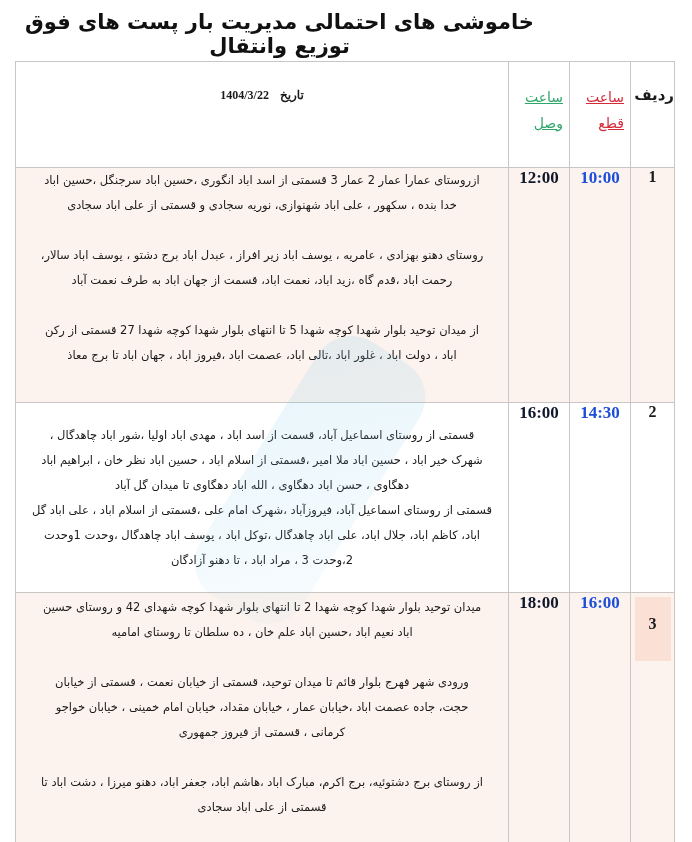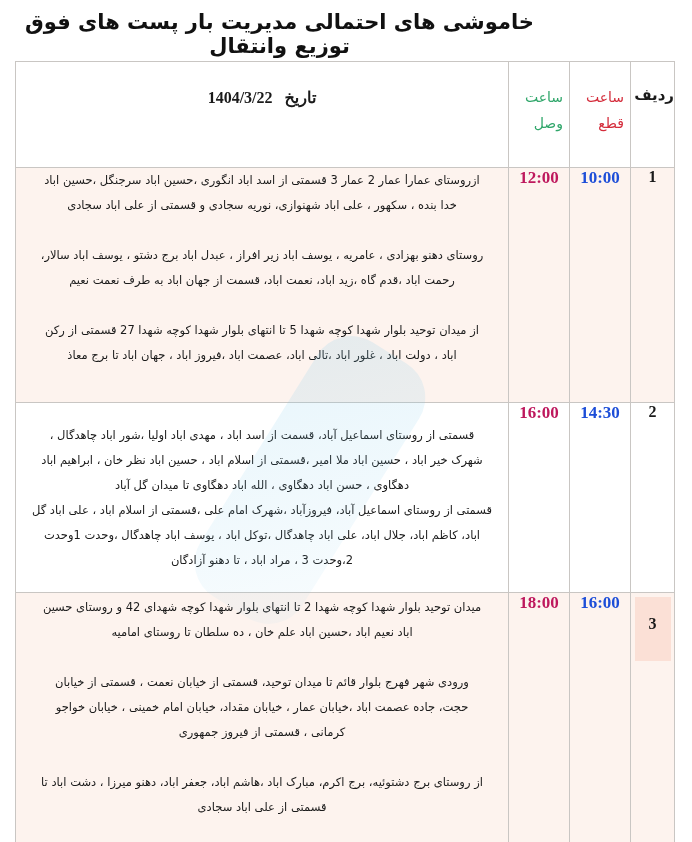--- a/index.html
+++ b/index.html
@@ -22,33 +22,33 @@
     border-collapse: collapse; direction: rtl; table-layout: fixed;
   }
   table.sched td {
     border: 1px solid #c9c6c3; vertical-align: top; padding: 0;
   }
   .c-idx { width: 44px; }
   .c-cut { width: 61px; }
   .c-con { width: 61px; }
   .hdr td { height: 79px; background: #ffffff; }
   .hdr .h-idx { font-size: 15px; font-weight: bold; text-align: center; padding-top: 24px; padding-left: 30px; }
-  .hdr .h-cut, .hdr .h-con { font-size: 14px; text-align: right; padding: 22px 6px 0 8px; line-height: 26px; }
+  .hdr .h-cut, .hdr .h-con { font-size: 14px; text-align: right; padding: 22px 6px 0 8px; line-height: 26px; text-decoration: underline; }
   .hdr .h-cut { color: #d42b3a; }
   .hdr .h-con { color: #2fa66a; }
-  .hdr .h-date { text-align: center; padding-top: 26px; font-size: 16px; font-weight: bold; font-family: "Liberation Serif", serif; }
+  .hdr .h-date { text-align: center; padding-top: 26px; font-size: 12px; font-weight: bold; font-family: "Liberation Serif", serif; }
   .hdr .h-date span { margin: 0 4px; }
   .row-a td { background: #fdf3ee; margin-left: 32px; }
   .row-b td { background: #ffffff; }
   .num { text-align: center; font-weight: bold; font-size: 16px; font-family: "Liberation Serif", serif; padding-top: 22px; }
   .num-box { display: inline-block; width: 36px; height: 52px; padding-top: 0; }
   .num-box.hl { background: #fbe0d6; }
   .t-cut, .t-con { text-align: center; font-weight: bold; font-size: 17px; font-family: "Liberation Serif", serif; padding-top: 22px; }
   .t-cut { color: #1d4ed8; }
-  .t-con { color: #be185d; }
+  .t-con { color: #0f172a; }
   .areas { text-align: center; font-size: 11.5px; line-height: 25px; padding: 4px 8px 0 8px; }
   .para { margin: 0; }
   .gap { height: 25px; }
 </style>
 </head>
 <body>
 
 <div class="title">خاموشی های احتمالی مدیریت بار پست های فوق توزیع وانتقال</div>
 <div class="watermark"></div>
 
@@ -80,21 +80,21 @@
 
   <tr class="row-a" style="height:235px">
     <td class="num">1</td>
     <td class="t-cut">10:00</td>
     <td class="t-con">12:00</td>
     <td class="areas">
       <p class="para">ازروستای عمارl عمار 2 عمار 3 قسمتی از اسد اباد انگوری ،حسین اباد سرجنگل ،حسین اباد</p>
       <p class="para">خدا بنده ، سکهور ، علی اباد شهنوازی، نوریه سجادی و قسمتی از علی اباد سجادی</p>
       <div class="gap"></div>
       <p class="para">روستای دهنو بهزادی ، عامریه ، یوسف اباد زیر افراز ، عبدل اباد برج دشتو ، یوسف اباد سالار،</p>
-      <p class="para">رحمت اباد ،قدم گاه ،زید اباد، نعمت اباد، قسمت از جهان اباد به طرف نعمت نعیم</p>
+      <p class="para">رحمت اباد ،قدم گاه ،زید اباد، نعمت اباد، قسمت از جهان اباد به طرف نعمت آباد</p>
       <div class="gap"></div>
       <p class="para">از میدان توحید بلوار شهدا کوچه شهدا 5 تا انتهای بلوار شهدا کوچه شهدا 27 قسمتی از رکن</p>
       <p class="para">اباد ، دولت اباد ، غلور اباد ،تالی اباد، عصمت اباد ،فیروز اباد ، جهان اباد تا برج معاذ</p>
     </td>
   </tr>
 
   <tr class="row-b" style="height:190px">
     <td class="num">2</td>
     <td class="t-cut">14:30</td>
     <td class="t-con">16:00</td>

